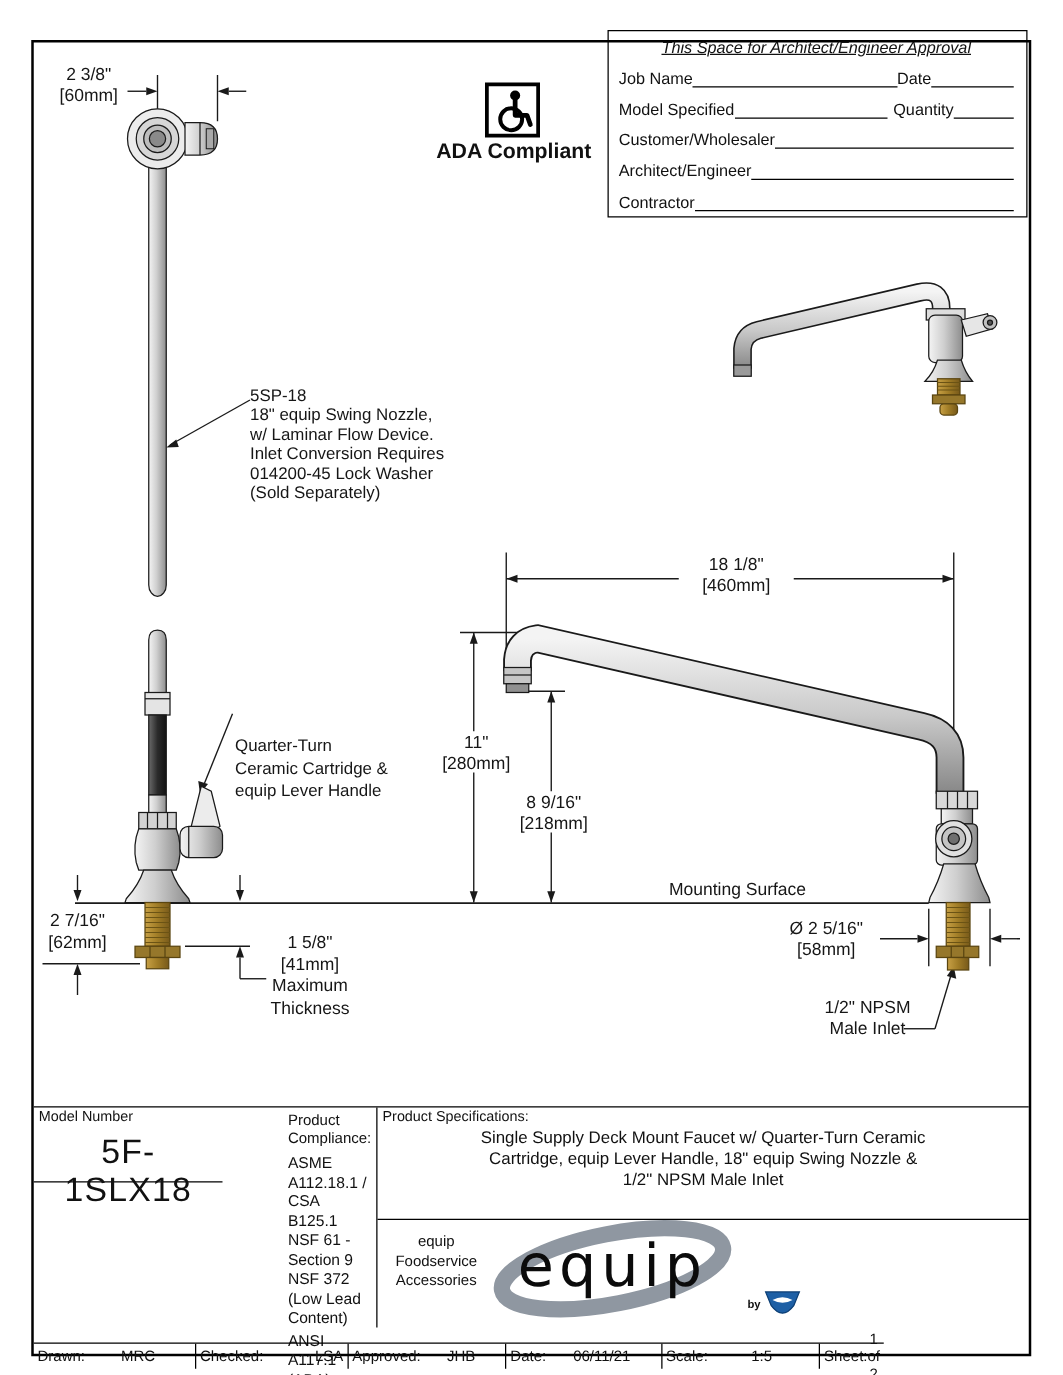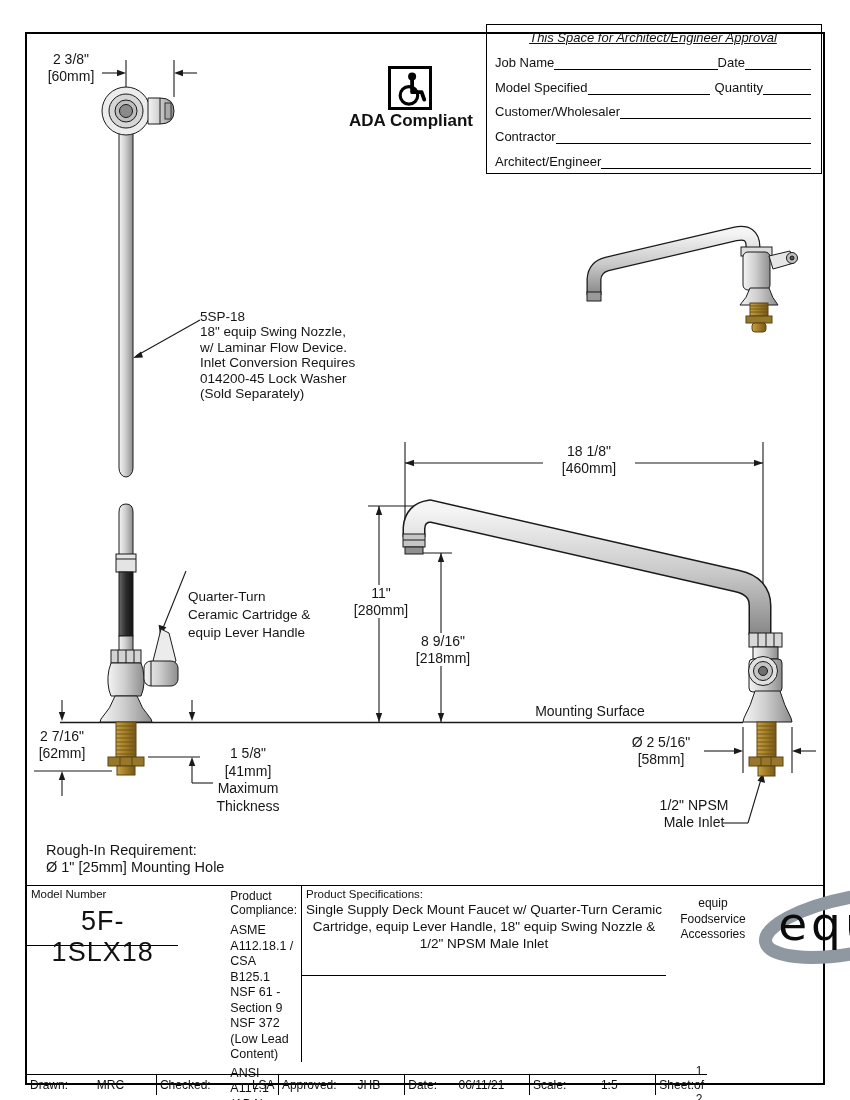--- a/index.html
+++ b/index.html
@@ -19,21 +19,21 @@
   .appr{position:absolute;left:486px;top:24px;width:336px;height:150px;border:1.5px solid #000;z-index:2;
         box-sizing:border-box;padding:5px 10px 4px 8px;display:flex;flex-direction:column;justify-content:space-between;}
   .appr-title{font-size:13px;font-style:italic;text-decoration:underline;text-align:center;}
   .arow{display:flex;align-items:flex-end;font-size:13px;line-height:15px;white-space:nowrap;}
   .uline{border-bottom:1.2px solid #000;height:14px;}
   .grow{flex:1;}
   
   .tblock{position:absolute;left:27px;top:885px;width:796px;height:177px;z-index:2;box-sizing:border-box;
           border-top:1.5px solid #000;display:flex;}
   .tb-left{width:275px;border-right:1.5px solid #000;display:flex;flex-direction:row;box-sizing:border-box;}
-  .tb-right{flex:1;display:flex;box-sizing:border-box;}
+  .tb-right{flex:1;display:flex;flex-direction:column;box-sizing:border-box;}
   .modelbox{height:60px;border-bottom:1.5px solid #000;box-sizing:border-box;padding:2px 4px;}
   .lbl{font-size:11.5px;}
   .modelnum{text-align:center;font-size:27px;letter-spacing:1px;margin-top:6px;}
   .compbox{flex:1;padding:3px 4px;margin-left:48px;}
   .comp-lines{font-size:12.5px;line-height:15.5px;margin-top:6px;}
   .comp-lines div:last-child{margin-top:3px;}
   .specbox{height:90px;border-bottom:1.5px solid #000;box-sizing:border-box;padding:2px 4px;}
   .spec-lines{font-size:13.5px;line-height:17px;text-align:center;margin-top:1px;}
   .brandbox{flex:1;position:relative;}
   .tagline{position:absolute;left:4px;top:10px;width:86px;font-size:12px;line-height:15.5px;text-align:center;}
@@ -235,25 +235,25 @@
       <span>Model Specified</span>
         <span class="uline grow"></span>
       <span style="margin-left:5px;">Quantity</span>
         <span class="uline" style="width:48px;"></span>
     </div>
     <div class="arow">
       <span>Customer/Wholesaler</span>
         <span class="uline grow"></span>
     </div>
     <div class="arow">
+      <span>Architect/Engineer</span>
+        <span class="uline grow"></span>
+    </div>
+    <div class="arow">
       <span>Contractor</span>
-        <span class="uline grow"></span>
-    </div>
-    <div class="arow">
-      <span>Architect/Engineer</span>
         <span class="uline grow"></span>
     </div>
   </div>
 
   <div class="t dim" style="left:40px;top:51px;width:62px;">
     <div>2 3/8"</div>
     <div>[60mm]</div>
   </div>
 
   <div class="t callout" style="left:200px;top:309px;">
@@ -303,24 +303,20 @@
   <div class="t dim" style="left:621px;top:734px;width:80px;">
     <div>Ø 2 5/16"</div>
     <div>[58mm]</div>
   </div>
 
   <div class="t dim" style="left:648px;top:797px;width:92px;">
     <div>1/2" NPSM</div>
     <div>Male Inlet</div>
   </div>
 
-  <div class="t" style="left:46px;top:842px;font-size:14.5px;line-height:17px;">
-    <div>Rough-In Requirement:</div>
-    <div>Ø 1" [25mm] Mounting Hole</div>
-  </div>
 
   <div class="tblock">
     <div class="tb-left">
       <div class="modelbox">
         <div class="lbl">Model Number</div>
         <div class="modelnum">5F-1SLX18</div>
       </div>
       <div class="compbox">
         <div class="lbl" style="font-size:12px;">Product Compliance:</div>
         <div class="comp-lines">

